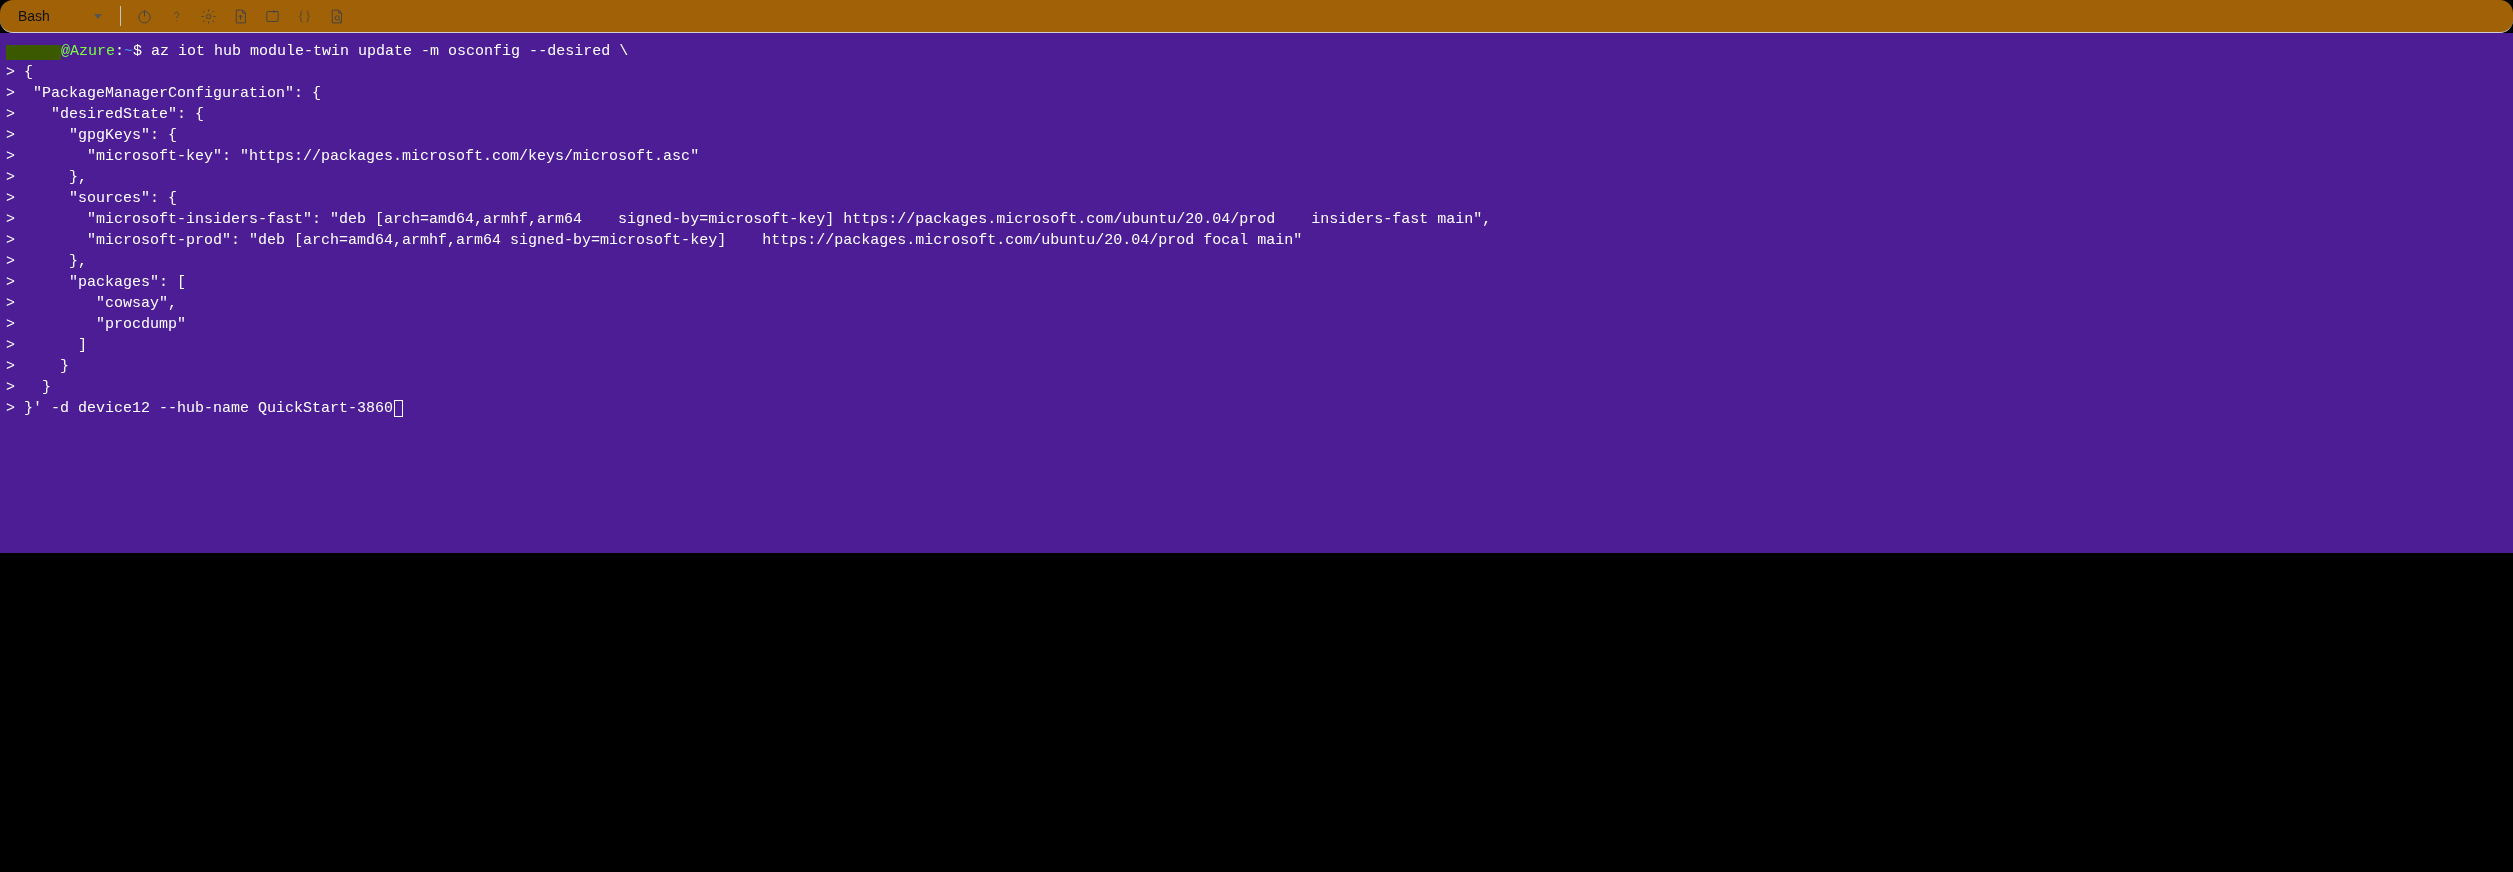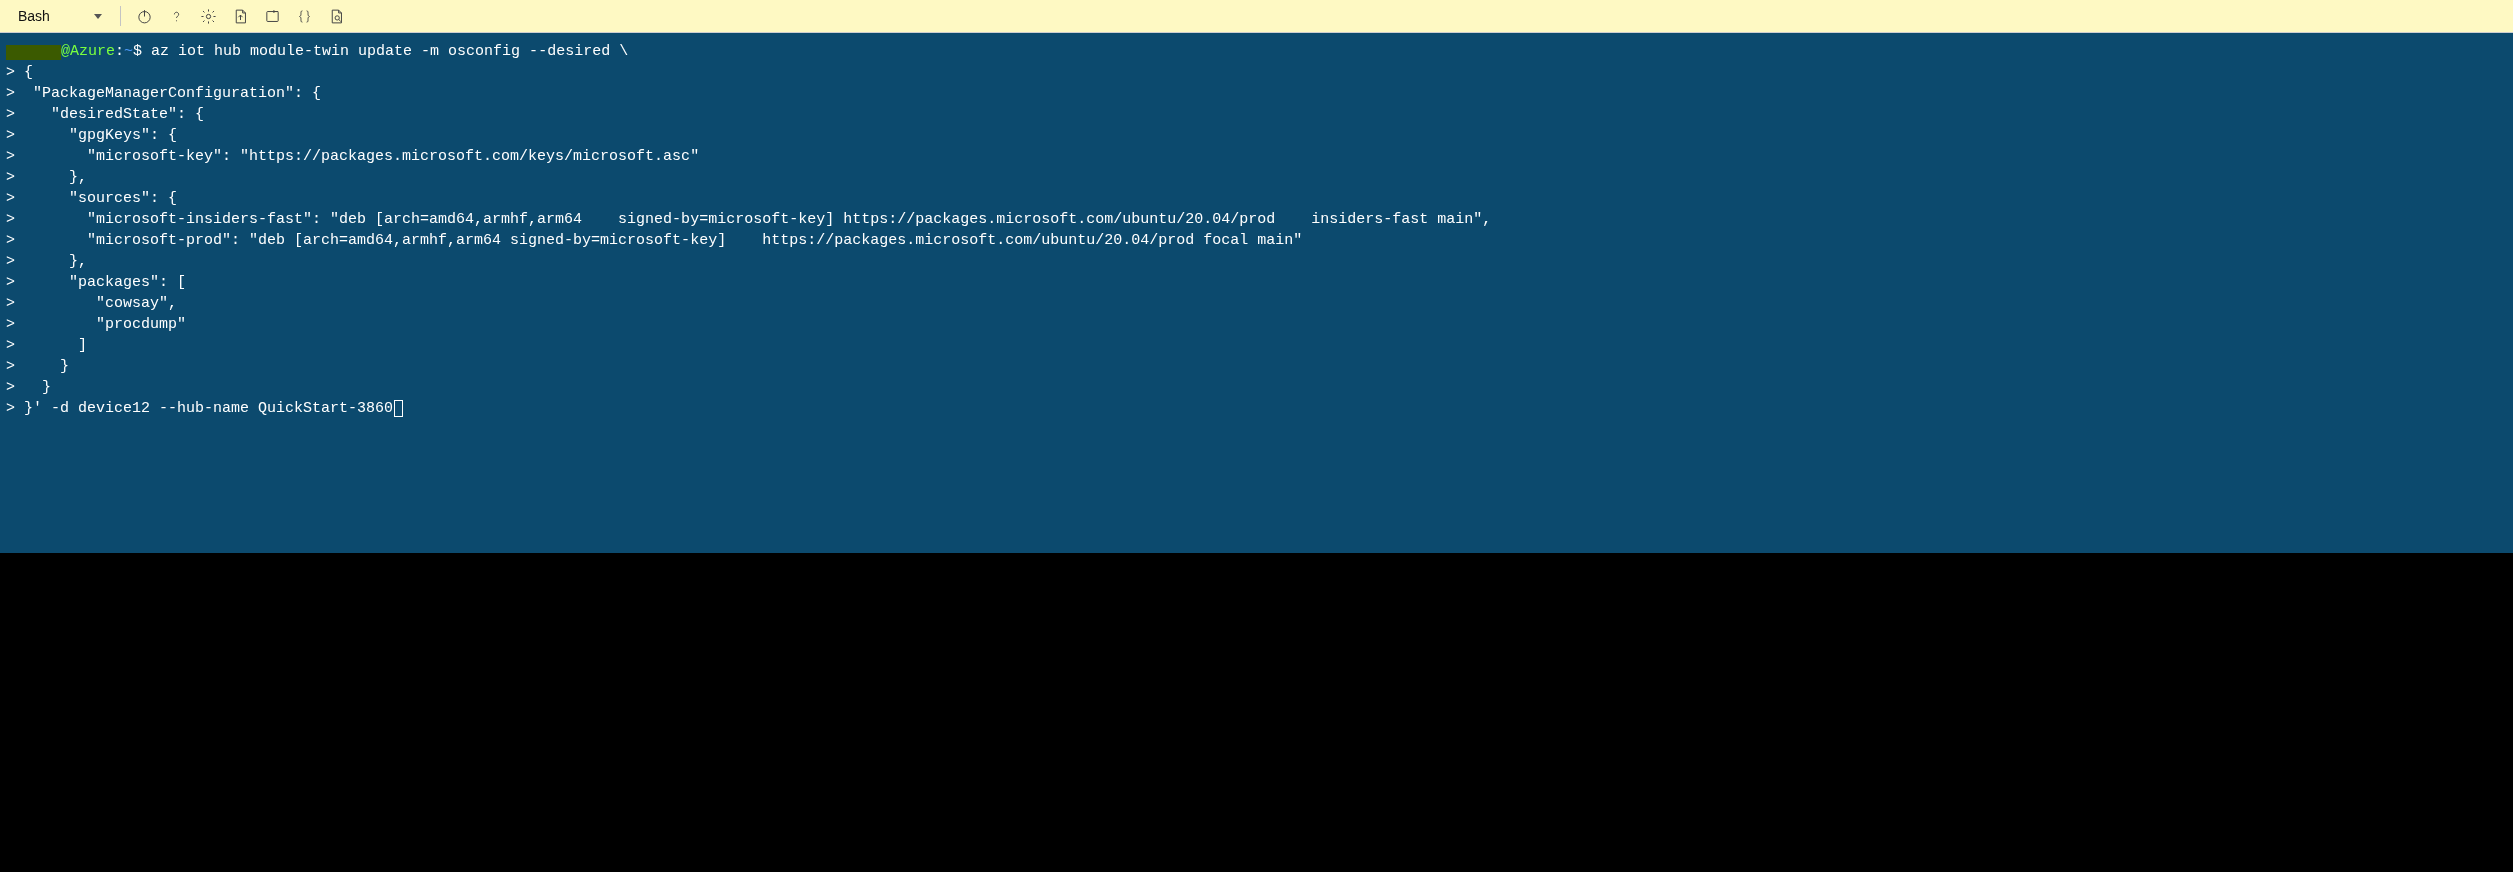--- a/index.html
+++ b/index.html
@@ -2,27 +2,28 @@
 <html><head>
   <meta charset="utf-8">
   <style>
     * { margin: 0; padding: 0; box-sizing: border-box; }
     body {
       font-family: "Segoe UI", Arial, sans-serif;
       background: #000;
       overflow: hidden;
     }
     .toolbar {
-      background: #fef9c3;
+      background: #a16207;
       border-bottom: 1px solid #cfcfcf;
       height: 33px;
       display: flex;
       align-items: center;
       padding: 0 10px;
       gap: 4px;
+      border-radius: 13px;
     }
     .shell-select {
       display: flex;
       align-items: center;
       gap: 40px;
       padding: 3px 8px;
       cursor: pointer;
       font-size: 14px;
       color: #111;
     }
@@ -46,21 +47,21 @@
       display: flex;
       align-items: center;
       justify-content: center;
       cursor: pointer;
       color: #444;
       border-radius: 2px;
     }
     .icon-btn svg { width: 17px; height: 17px; stroke: #444; fill: none; stroke-width: 1.4; }
 
     .terminal {
-      background: #0c4a6e;
+      background: #4c1d95;
       color: #fff;
       font-family: "Consolas", "Courier New", monospace;
       font-size: 15px;
       line-height: 21px;
       padding: 8px 6px;
       white-space: pre;
       height: calc(100% - 33px);
       min-height: 520px;
     }
     .prompt-at     { color: #7aff3f; }

